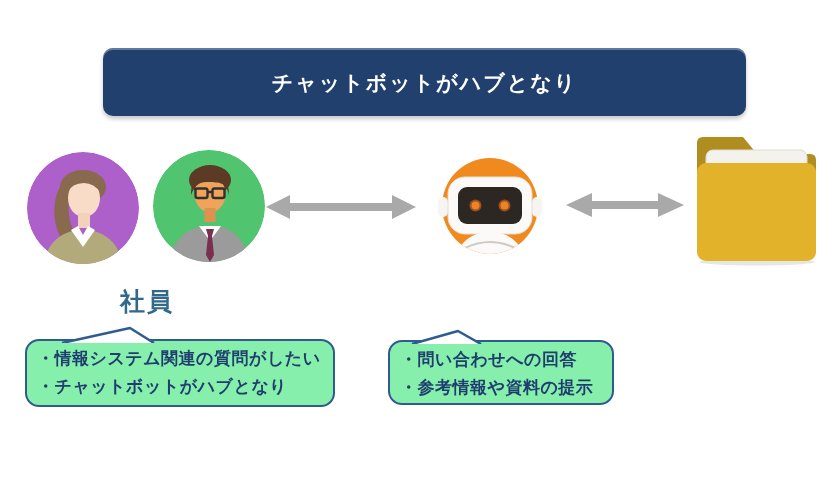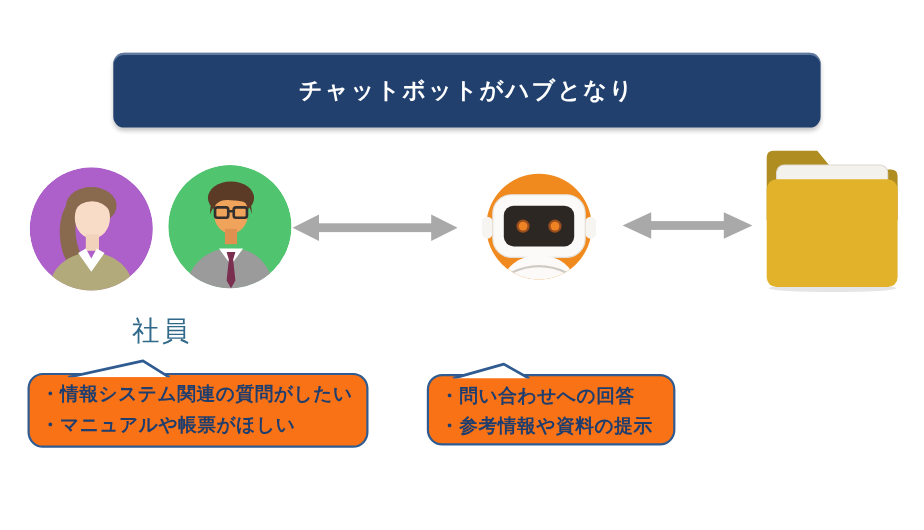--- a/index.html
+++ b/index.html
@@ -11,26 +11,26 @@
     position:absolute; left:103px; top:48px; width:643px; height:68px;
     background:#21406e; border-radius:10px; color:#ffffff;
     display:flex; flex-direction:row; align-items:center; justify-content:center;
     font-weight:bold; font-size:21px; letter-spacing:2px; line-height:31px;
     box-shadow: inset 0 2px 0 rgba(150,168,200,0.55), 0 3px 4px rgba(0,0,0,0.22);
     text-align:center;
   }
   .icon { position:absolute; display:block; }
   .arrow { position:absolute; display:block; }
   .node-label {
-    position:absolute; color:#31698a; font-weight:normal; font-size:25px;
+    position:absolute; color:#31698a; font-weight:bold; font-size:25px;
     letter-spacing:2px; text-align:center; line-height:28px;
   }
   .bot-en { font-size:24px; letter-spacing:1px; line-height:26px; }
   .bubble {
-    position:absolute; background:#f97316; border:2.5px solid #2f5b91;
+    position:absolute; background:#86efac; border:2.5px solid #2f5b91;
     border-radius:14px; box-sizing:border-box;
     color:#1f3e6e; font-weight:bold; font-size:17px; line-height:28px;
     padding:4px 20px 4px 10px;
   }
   .bubble .tail { position:absolute; display:block; }
   .bubble-line { white-space:nowrap; letter-spacing:0.5px; }
 </style>
 </head>
 <body>
 
@@ -128,21 +128,21 @@
 
   <div class="node-label" style="left:398px; top:281px; width:200px;">
   </div>
 
 
   <div class="bubble" style="left:25px; top:339px; width:310px; height:68px;">
     <svg class="tail" style="left:33px; top:-16px;" width="100" height="18" viewBox="0 0 100 18">
       <path d="M2,18 L70,3 L94,18" fill="#ffffff" stroke="#2f5b91" stroke-width="2.5" stroke-linejoin="round"></path>
     </svg>
     <div class="bubble-line">・情報システム関連の質問がしたい</div>
-    <div class="bubble-line">・マニュアルや帳票がほしい</div>
+    <div class="bubble-line">・チャットボットがハブとなり</div>
   </div>
 
   <div class="bubble" style="left:388px; top:340px; width:226px; height:65px;">
     <svg class="tail" style="left:20px; top:-14px;" width="80" height="16" viewBox="0 0 80 16">
       <path d="M2,16 L48,3 L71,16" fill="#ffffff" stroke="#2f5b91" stroke-width="2.5" stroke-linejoin="round"></path>
     </svg>
     <div class="bubble-line">・問い合わせへの回答</div>
     <div class="bubble-line">・参考情報や資料の提示</div>
   </div>
 

